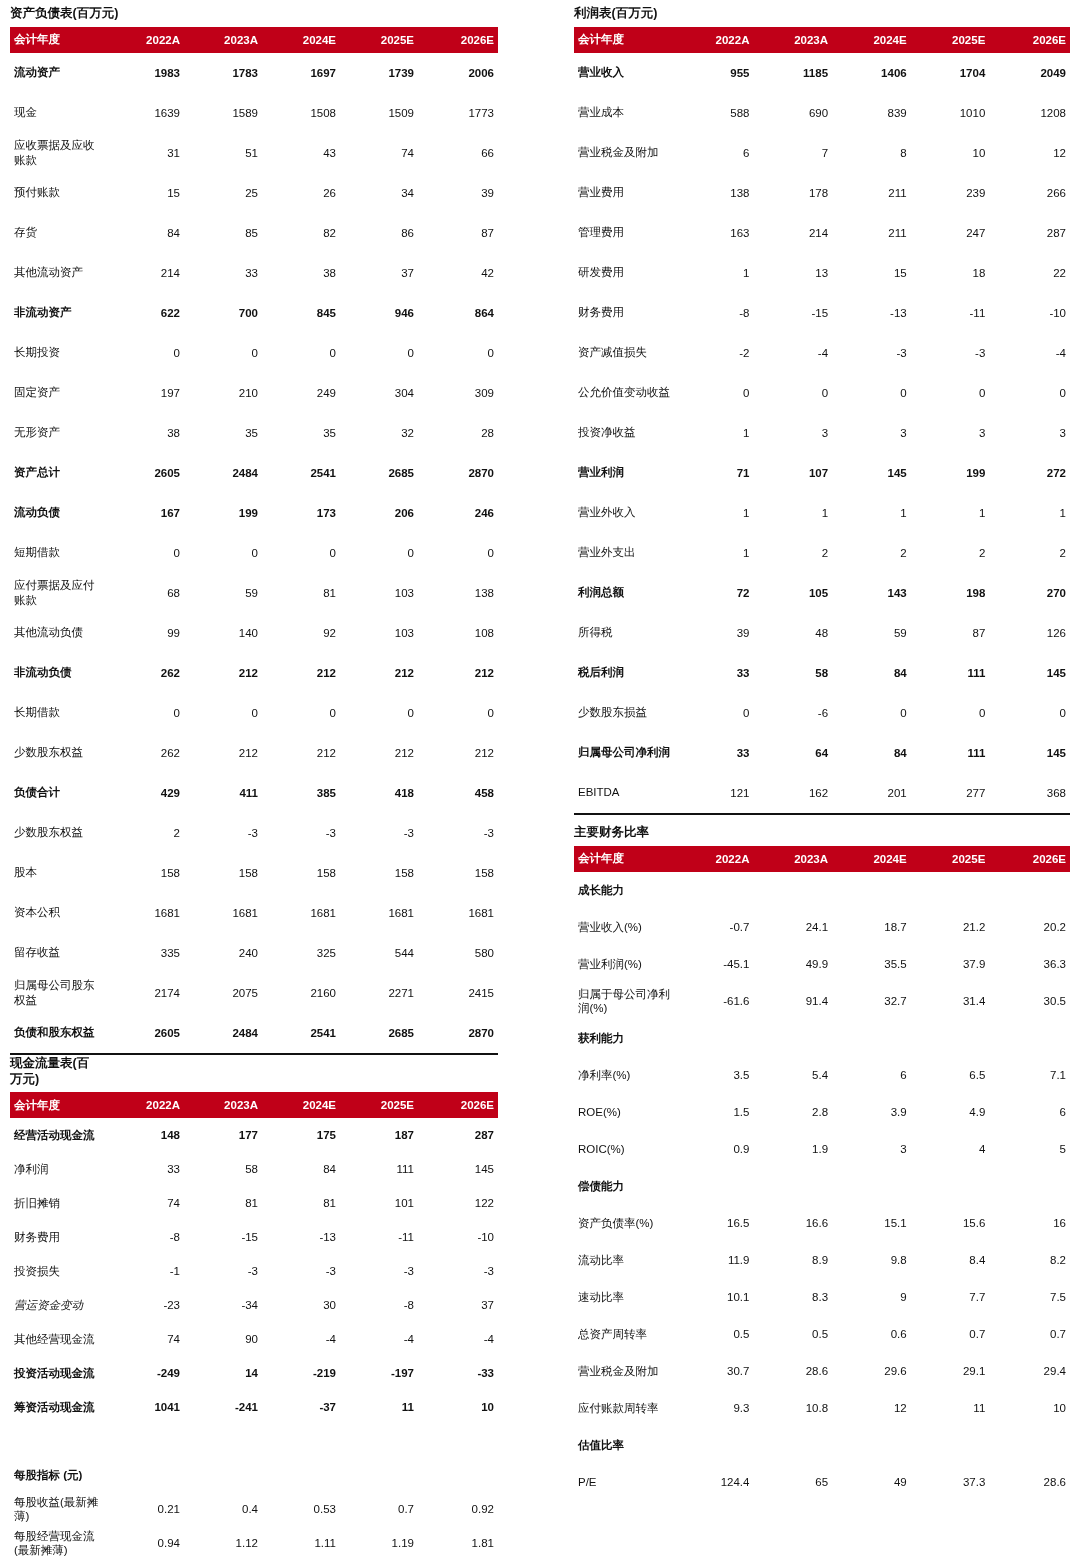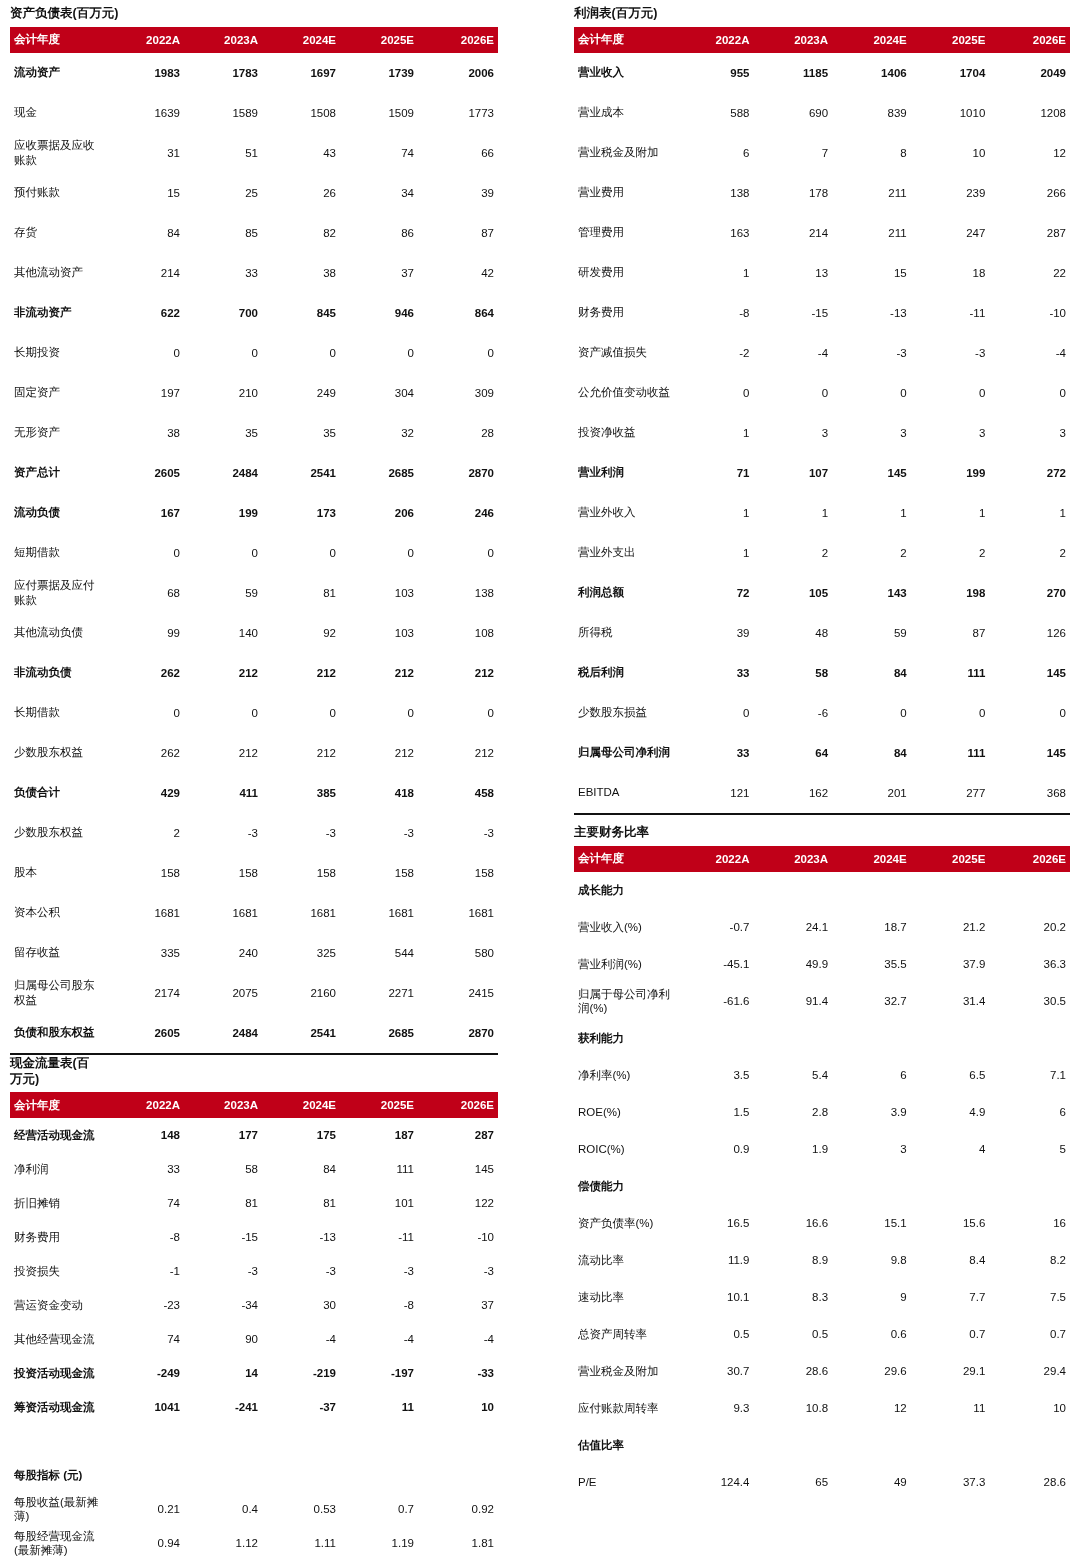--- a/index.html
+++ b/index.html
@@ -361,21 +361,21 @@
           </tr>
           <tr class="row">
             <td class="lbl" style="height: 30px;">投资损失</td>
             <td class="num">-1</td>
             <td class="num">-3</td>
             <td class="num">-3</td>
             <td class="num">-3</td>
             <td class="num">-3</td>
           </tr>
           <tr class="row">
-            <td class="lbl" style="height: 30px;">营运资金变动</td>
+            <td class="lbl" style="height: 30px; font-style: italic;">营运资金变动</td>
             <td class="num">-23</td>
             <td class="num">-34</td>
             <td class="num">30</td>
             <td class="num">-8</td>
             <td class="num">37</td>
           </tr>
           <tr class="row">
             <td class="lbl" style="height: 30px;">其他经营现金流</td>
             <td class="num">74</td>
             <td class="num">90</td>

